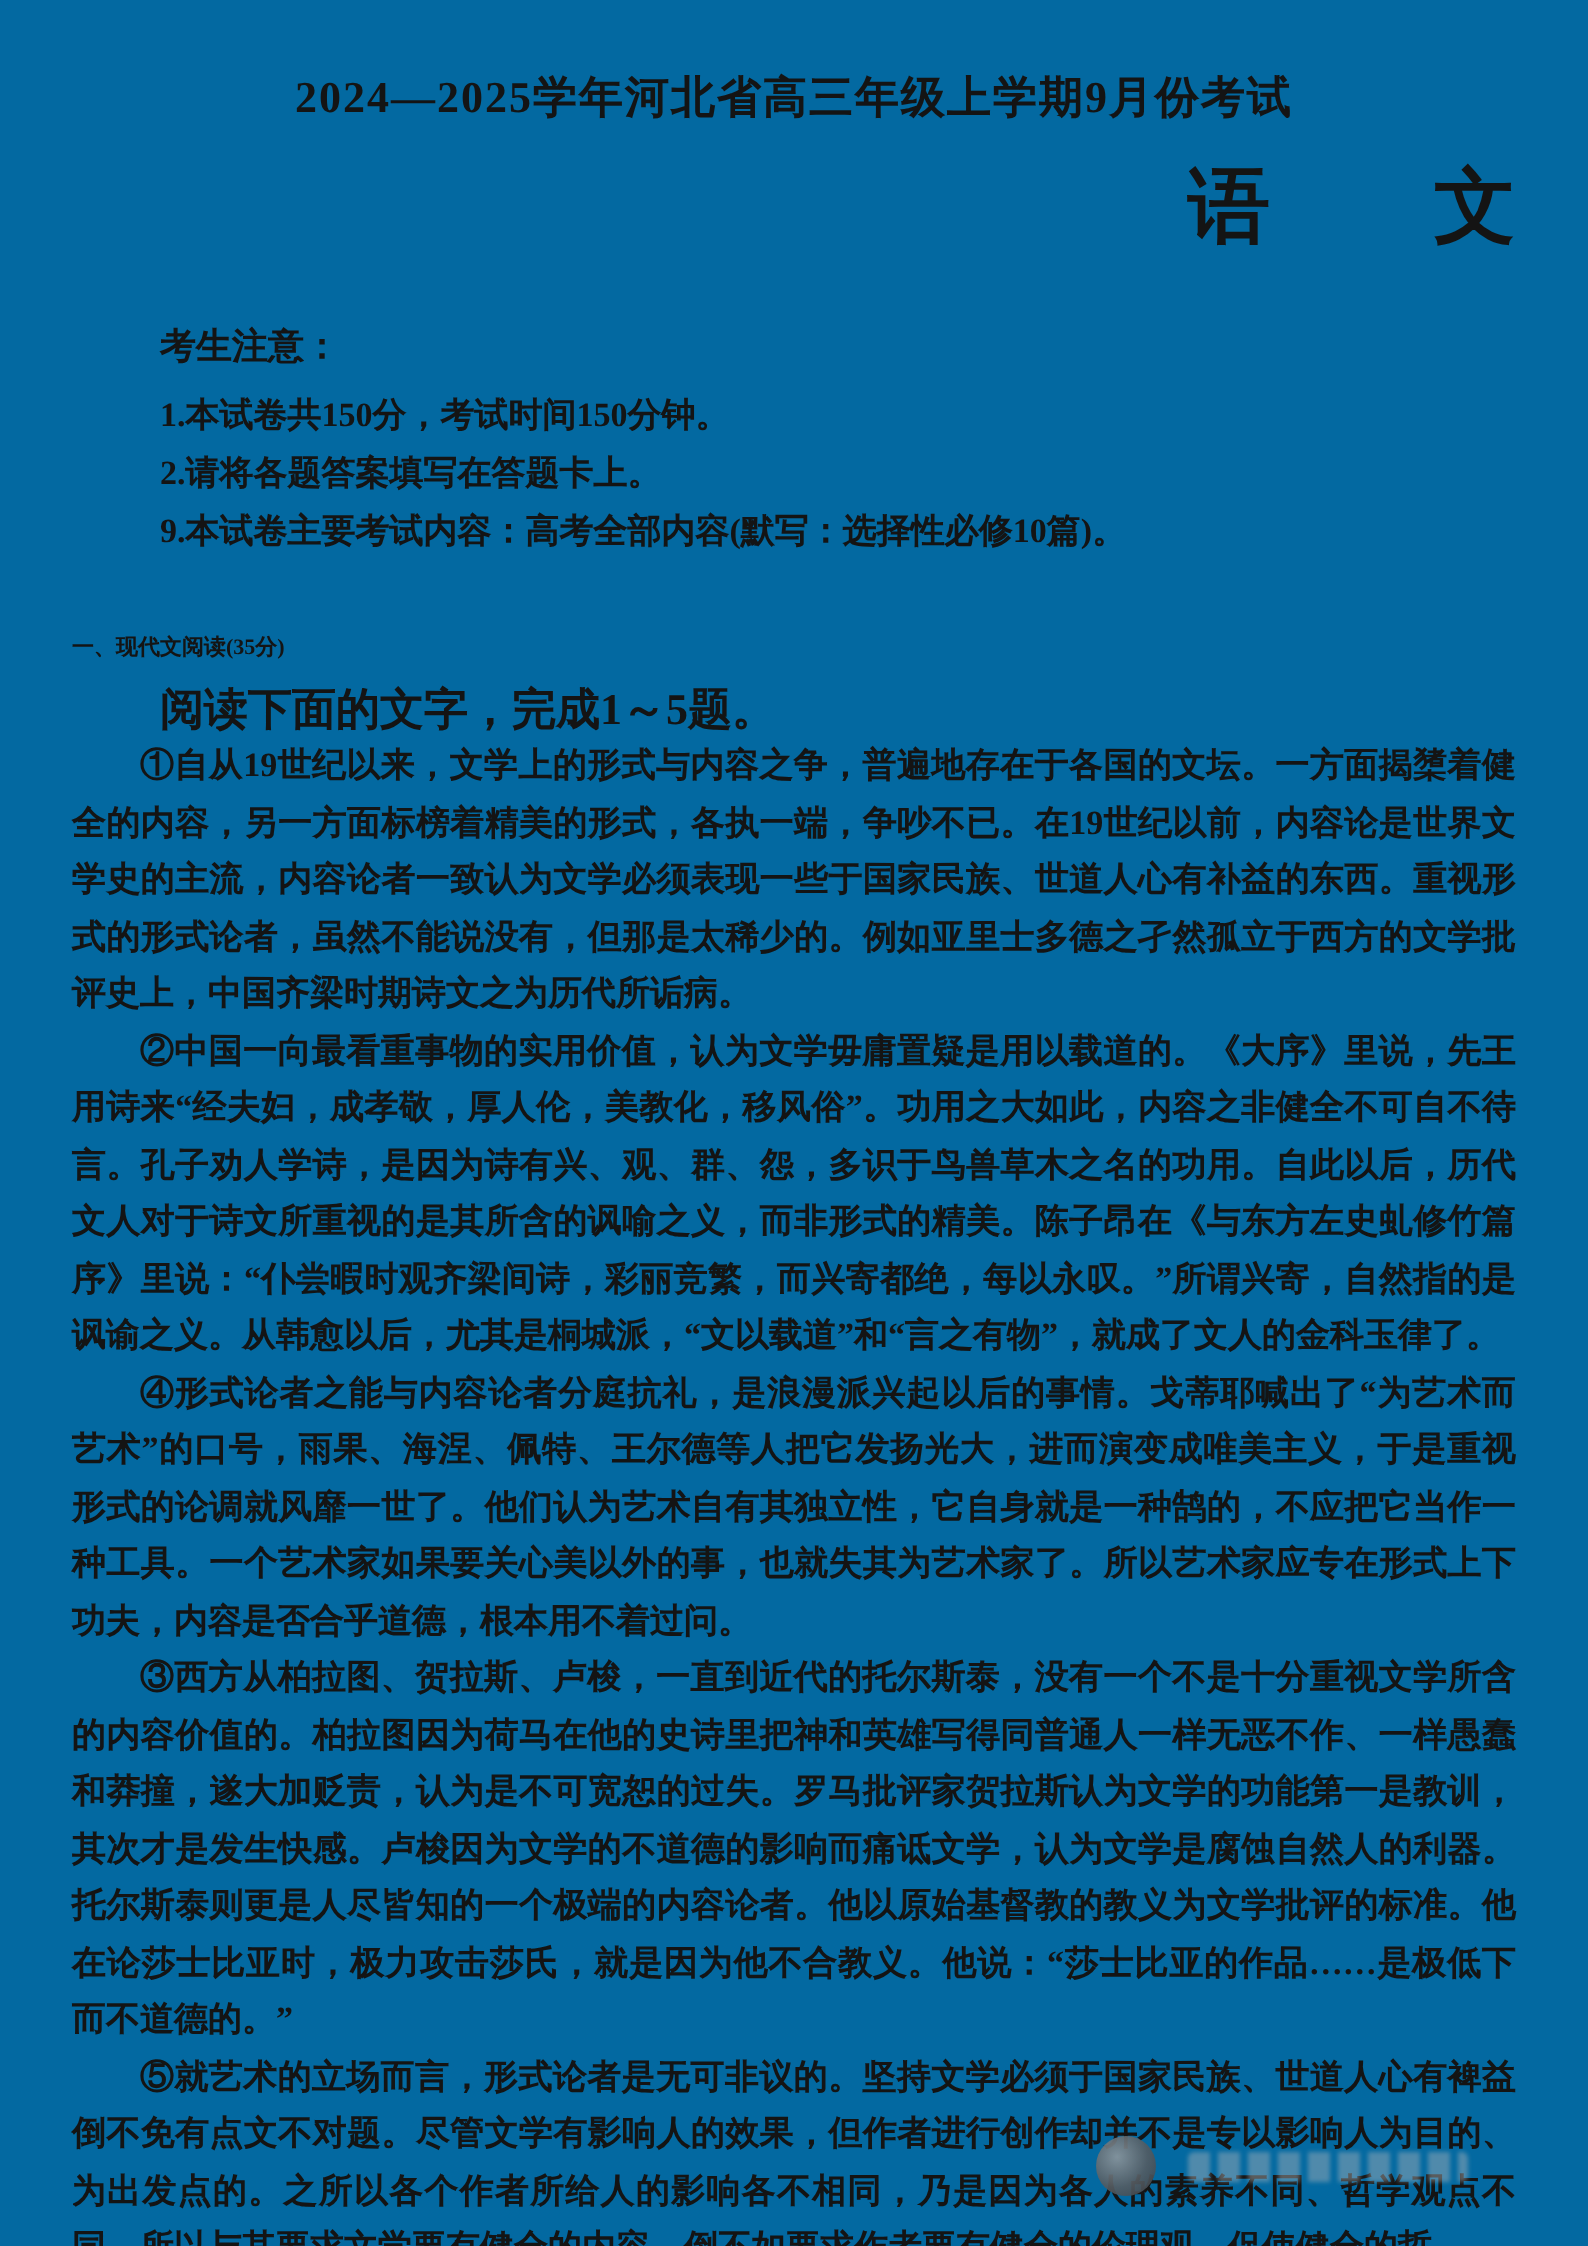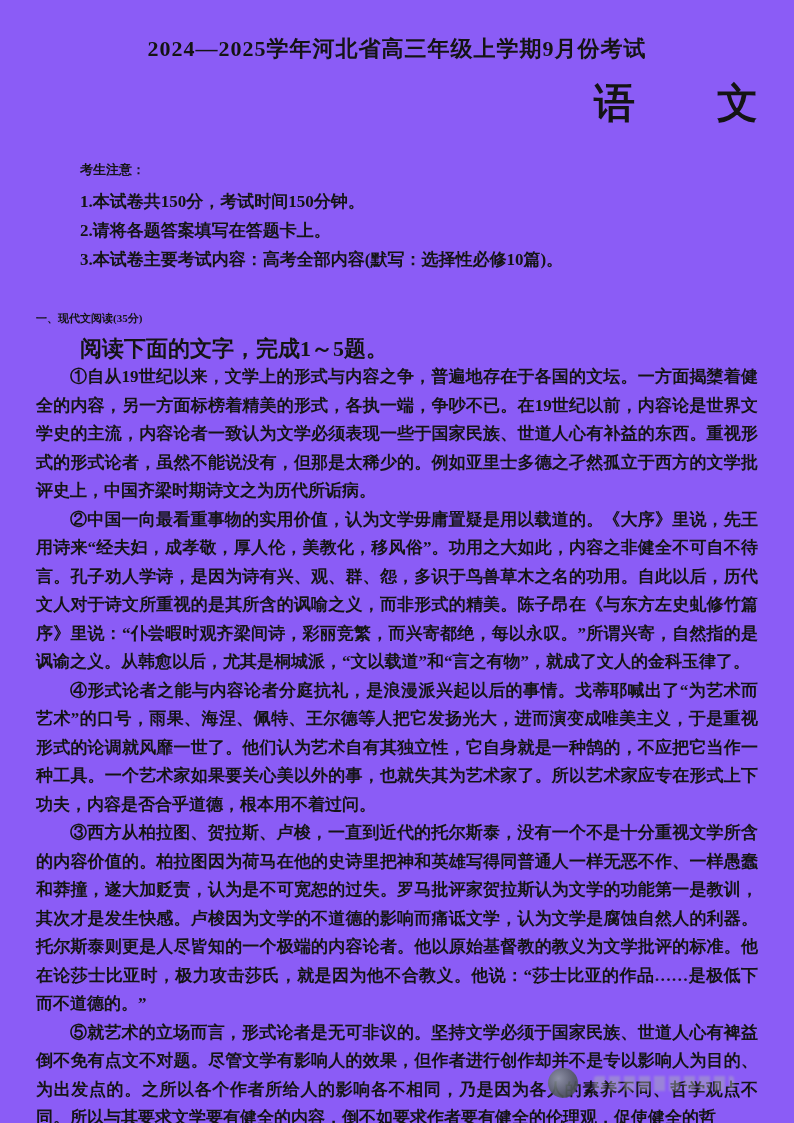--- a/index.html
+++ b/index.html
@@ -1,20 +1,20 @@
 <!DOCTYPE html>
 <html><head>
 <meta charset="utf-8">
 <style>
   html,body{margin:0;padding:0;background:#e8e8e8;}
   .page{
     position:relative;
     width:794px;height:1123px;
     margin:0 auto;
-    background:#8b5cf6;
+    background:#0369a1;
     box-sizing:border-box;
     padding:26px 36px 0 36px;
     overflow:hidden;
     font-family:"Liberation Serif","DejaVu Serif",serif;
     color:#141414;
   }
   .exam-title{
     text-align:center;
     font-size:22px;
     font-weight:700;
@@ -24,21 +24,21 @@
   .subject-title{
     text-align:right;
     font-size:41px;
     font-weight:700;
     margin:12px 0 30px 0;
   }
   .notice{
     margin:0 0 0 44px;
   }
   .notice-heading{
-    font-size:13px;
+    font-size:18px;
     font-weight:700;
     margin:0 0 8px 0;
   }
   .notice-item{
     font-size:17px;
     font-weight:600;
     line-height:29px;
     margin:0;
   }
   .content{margin-top:30px;}
@@ -98,21 +98,21 @@
 
   <header>
     <h1 class="exam-title">2024—2025学年河北省高三年级上学期9月份考试</h1>
     <h2 class="subject-title">语　　文</h2>
   </header>
 
   <section class="notice">
     <p class="notice-heading">考生注意：</p>
     <p class="notice-item">1.本试卷共150分，考试时间150分钟。</p>
     <p class="notice-item">2.请将各题答案填写在答题卡上。</p>
-    <p class="notice-item">3.本试卷主要考试内容：高考全部内容(默写：选择性必修10篇)。</p>
+    <p class="notice-item">9.本试卷主要考试内容：高考全部内容(默写：选择性必修10篇)。</p>
   </section>
 
   <section class="content">
     <p class="sec-heading">一、现代文阅读(35分)</p>
     <p class="intro">阅读下面的文字，完成1～5题。</p>
     <p class="para">①自从19世纪以来，文学上的形式与内容之争，普遍地存在于各国的文坛。一方面揭橥着健全的内容，另一方面标榜着精美的形式，各执一端，争吵不已。在19世纪以前，内容论是世界文学史的主流，内容论者一致认为文学必须表现一些于国家民族、世道人心有补益的东西。重视形式的形式论者，虽然不能说没有，但那是太稀少的。例如亚里士多德之孑然孤立于西方的文学批评史上，中国齐梁时期诗文之为历代所诟病。</p>
     <p class="para">②中国一向最看重事物的实用价值，认为文学毋庸置疑是用以载道的。《大序》里说，先王用诗来“经夫妇，成孝敬，厚人伦，美教化，移风俗”。功用之大如此，内容之非健全不可自不待言。孔子劝人学诗，是因为诗有兴、观、群、怨，多识于鸟兽草木之名的功用。自此以后，历代文人对于诗文所重视的是其所含的讽喻之义，而非形式的精美。陈子昂在《与东方左史虬修竹篇序》里说：“仆尝暇时观齐梁间诗，彩丽竞繁，而兴寄都绝，每以永叹。”所谓兴寄，自然指的是讽谕之义。从韩愈以后，尤其是桐城派，“文以载道”和“言之有物”，就成了文人的金科玉律了。</p>
     <p class="para">④形式论者之能与内容论者分庭抗礼，是浪漫派兴起以后的事情。戈蒂耶喊出了“为艺术而艺术”的口号，雨果、海涅、佩特、王尔德等人把它发扬光大，进而演变成唯美主义，于是重视形式的论调就风靡一世了。他们认为艺术自有其独立性，它自身就是一种鹄的，不应把它当作一种工具。一个艺术家如果要关心美以外的事，也就失其为艺术家了。所以艺术家应专在形式上下功夫，内容是否合乎道德，根本用不着过问。</p>
     <p class="para">③西方从柏拉图、贺拉斯、卢梭，一直到近代的托尔斯泰，没有一个不是十分重视文学所含的内容价值的。柏拉图因为荷马在他的史诗里把神和英雄写得同普通人一样无恶不作、一样愚蠢和莽撞，遂大加贬责，认为是不可宽恕的过失。罗马批评家贺拉斯认为文学的功能第一是教训，其次才是发生快感。卢梭因为文学的不道德的影响而痛诋文学，认为文学是腐蚀自然人的利器。托尔斯泰则更是人尽皆知的一个极端的内容论者。他以原始基督教的教义为文学批评的标准。他在论莎士比亚时，极力攻击莎氏，就是因为他不合教义。他说：“莎士比亚的作品……是极低下而不道德的。”</p>
     <p class="para">⑤就艺术的立场而言，形式论者是无可非议的。坚持文学必须于国家民族、世道人心有裨益倒不免有点文不对题。尽管文学有影响人的效果，但作者进行创作却并不是专以影响人为目的、为出发点的。之所以各个作者所给人的影响各不相同，乃是因为各人的素养不同、哲学观点不同。所以与其要求文学要有健全的内容，倒不如要求作者要有健全的伦理观，促使健全的哲</p>

